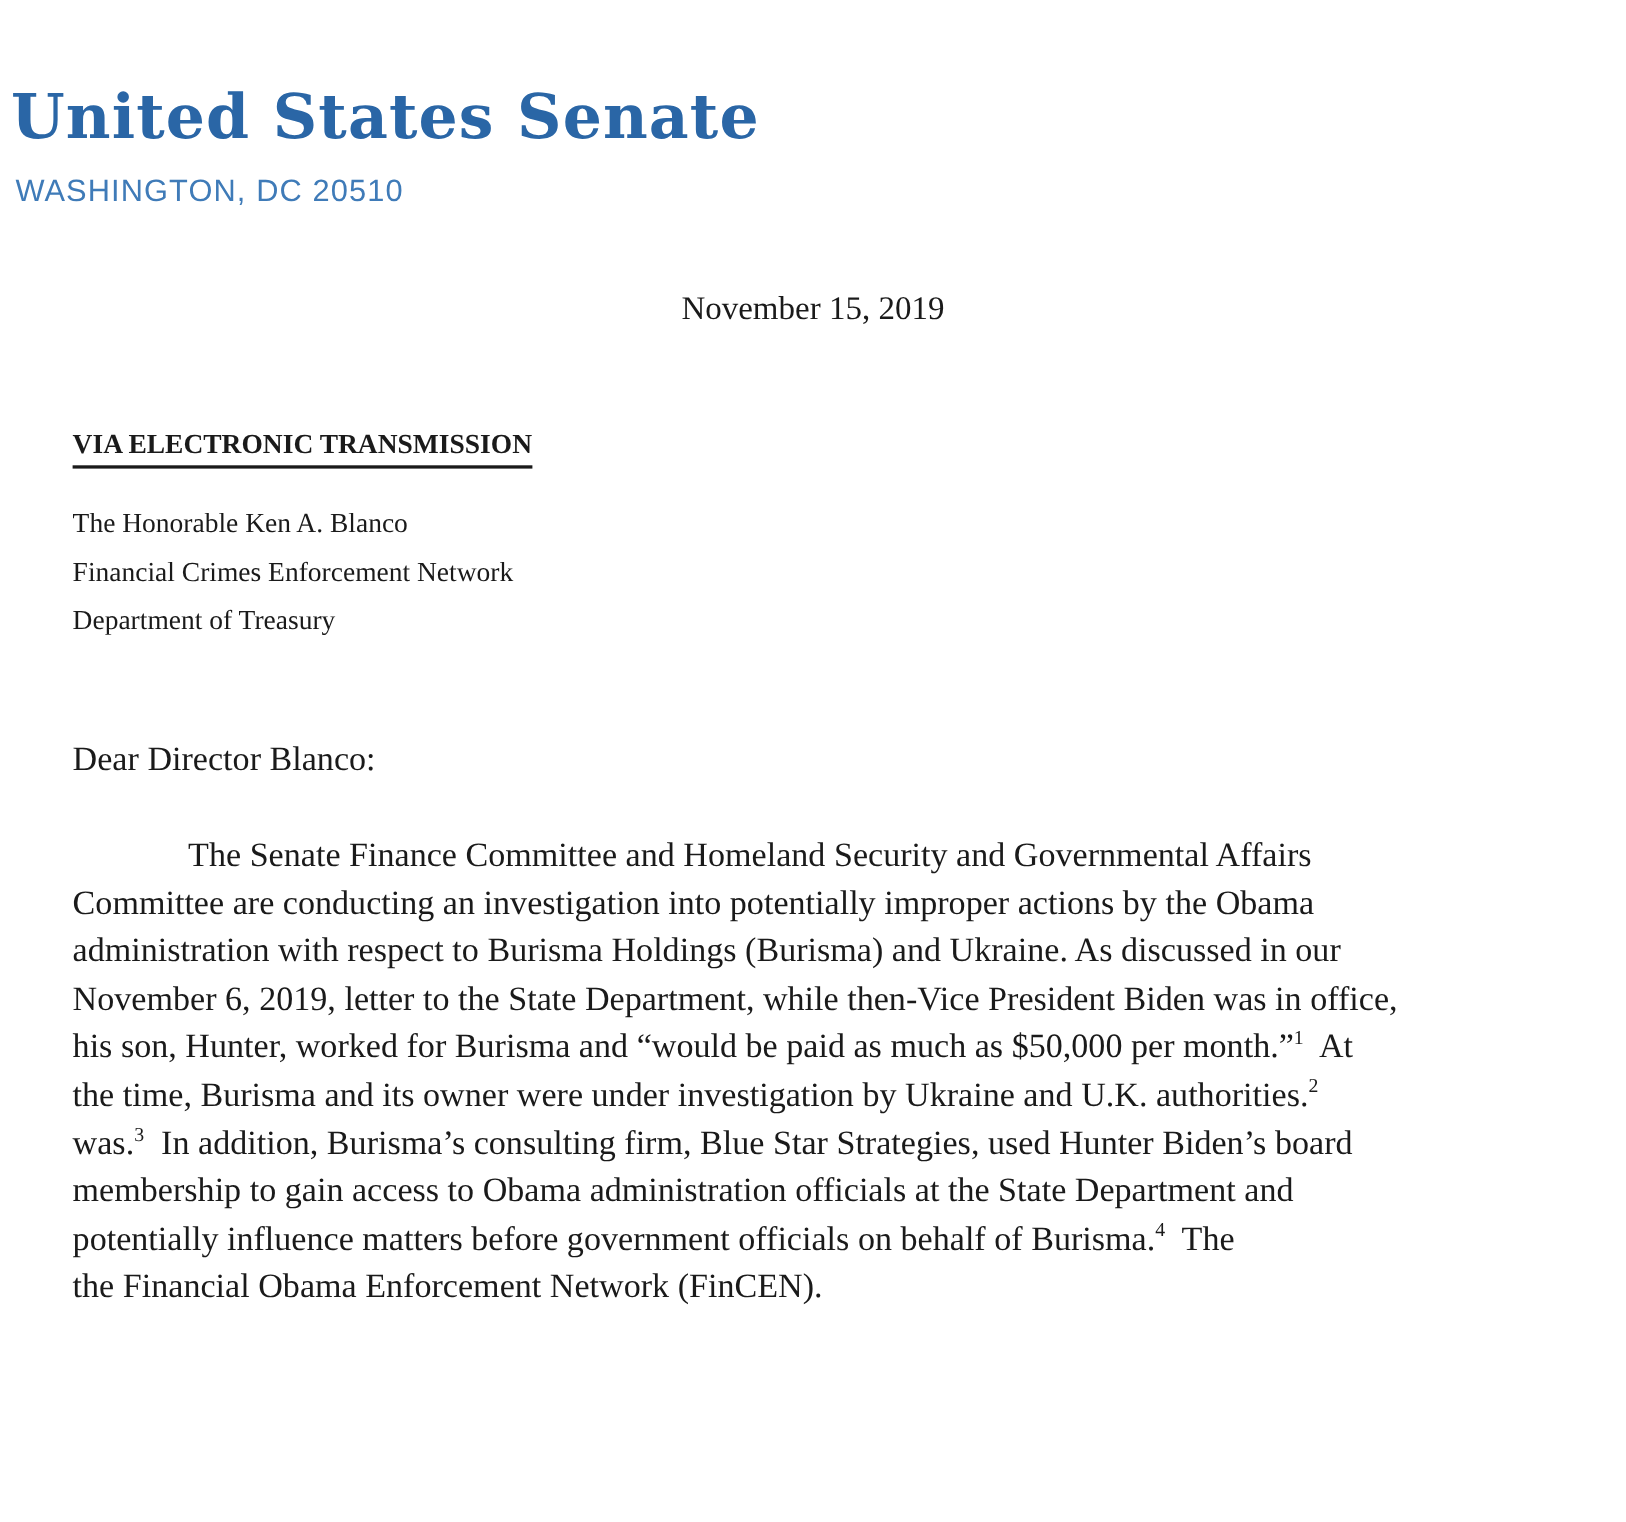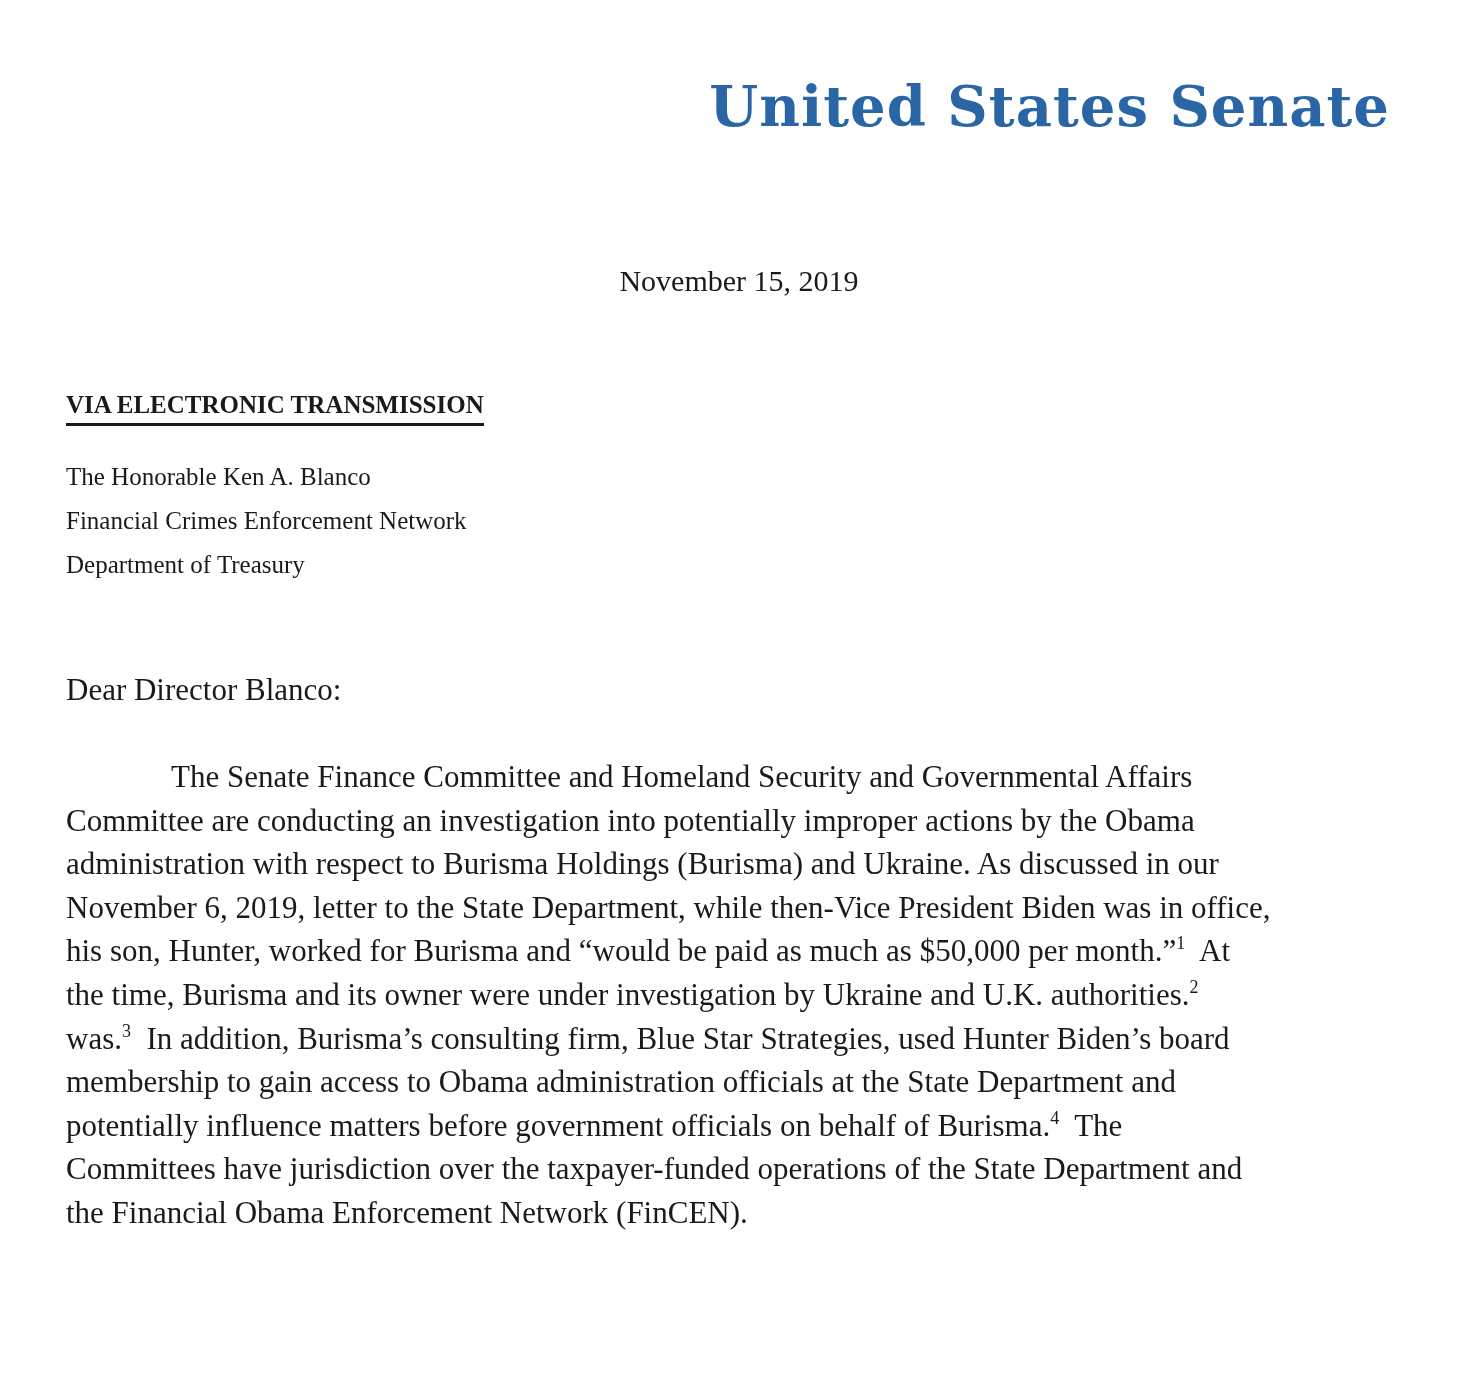--- a/index.html
+++ b/index.html
@@ -1,21 +1,21 @@
 <!DOCTYPE html>
 <html><head>
   <meta charset="utf-8">
   <style>
     html, body { margin: 0; padding: 0; background: #ffffff; }
     body {
       width: 1478px; height: 1384px; position: relative; overflow: hidden;
       font-family: "Liberation Serif", "DejaVu Serif", serif;
       color: #1a1a1a;
     }
-    .letterhead { position: absolute; left: 0; top: 70px; width: 1390px; text-align: right; }
+    .letterhead { position: absolute; left: 0; top: 70px; width: 1390px; text-align: left; }
     .lh-title {
       font-family: "DejaVu Serif", "Liberation Serif", serif;
       font-weight: bold;
       font-size: 56px;
       letter-spacing: 1px;
       color: #2a66a6;
       line-height: 72px;
       margin-left: 10px;
     }
     .lh-sub {
@@ -42,20 +42,21 @@
     }
     .body-para .line { white-space: nowrap; }
     .body-para .indent { padding-left: 105px; }
     sup { font-size: 18px; vertical-align: 12px; line-height: 0; }
   </style>
 </head>
 <body>
 
 <header class="letterhead">
   <div class="lh-title">United States Senate</div>
+  <div class="lh-sub">WASHINGTON, DC 20510</div>
 </header>
 
 <div class="date">November 15, 2019</div>
 
 <div class="via">VIA ELECTRONIC TRANSMISSION</div>
 
 <div class="addr">
   <div>The Honorable Ken A. Blanco</div>
   <div>Financial Crimes Enforcement Network</div>
   <div>Department of Treasury</div>
@@ -66,15 +67,14 @@
 <div class="body-para">
   <div class="line indent">The Senate Finance Committee and Homeland Security and Governmental Affairs</div>
   <div class="line">Committee are conducting an investigation into potentially improper actions by the Obama</div>
   <div class="line">administration with respect to Burisma Holdings (Burisma) and Ukraine.  As discussed in our</div>
   <div class="line">November 6, 2019, letter to the State Department, while then-Vice President Biden was in office,</div>
   <div class="line"><span>his son, Hunter, worked for Burisma and “would be paid as much as $50,000 per month.”</span><sup>1</sup><span style="white-space:pre">  At</span></div>
   <div class="line"><span>the time, Burisma and its owner were under investigation by Ukraine and U.K. authorities.</span><sup>2</sup></div>
   <div class="line"><span>was.</span><sup>3</sup><span style="white-space:pre">  In addition, Burisma’s consulting firm, Blue Star Strategies, used Hunter Biden’s board</span></div>
   <div class="line">membership to gain access to Obama administration officials at the State Department and</div>
   <div class="line"><span>potentially influence matters before government officials on behalf of Burisma.</span><sup>4</sup><span style="white-space:pre">  The</span></div>
-  <div class="line">Committees have jurisdiction over the taxpayer-funded operations of the State Department and</div>
   <div class="line">the Financial Obama Enforcement Network (FinCEN).</div>
 </div>
 
 </body></html>

